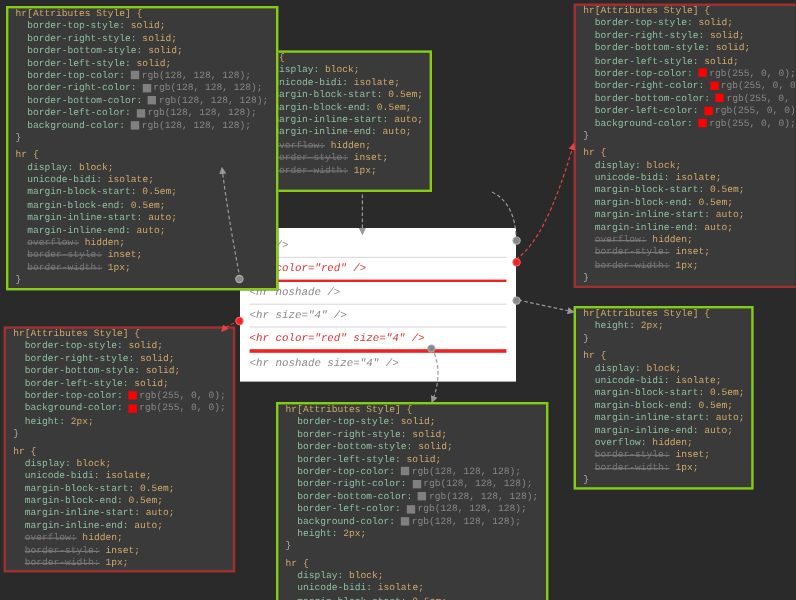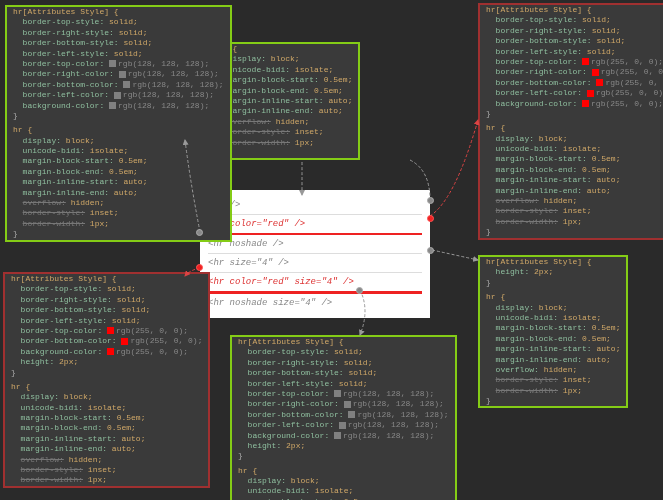--- a/index.html
+++ b/index.html
@@ -159,21 +159,20 @@
   <div class="brace">}</div>
 </div>
 
 <div class="tooltip red-border" style="left:3px; top:272px;">
   <div><span class="sel">hr[Attributes Style] {</span></div>
   <div>&nbsp;&nbsp;<span class="prop">border-top-style:</span> <span class="val">solid;</span></div>
   <div>&nbsp;&nbsp;<span class="prop">border-right-style:</span> <span class="val">solid;</span></div>
   <div>&nbsp;&nbsp;<span class="prop">border-bottom-style:</span> <span class="val">solid;</span></div>
   <div>&nbsp;&nbsp;<span class="prop">border-left-style:</span> <span class="val">solid;</span></div>
   <div>&nbsp;&nbsp;<span class="prop">border-top-color:</span> <span class="swatch sw-red"></span><span class="rgb">rgb(255, 0, 0);</span></div>
-  <div>&nbsp;&nbsp;<span class="prop">border-bottom-color:</span> <span class="swatch sw-red"></span><span class="rgb">rgb(255, 0, 0);</span></div>
   <div>&nbsp;&nbsp;<span class="prop">background-color:</span> <span class="swatch sw-red"></span><span class="rgb">rgb(255, 0, 0);</span></div>
   <div>&nbsp;&nbsp;<span class="prop">height:</span> <span class="val">2px;</span></div>
   <div class="brace">}</div>
   <div style="height:4px"></div>
   <div><span class="sel">hr {</span></div>
   <div>&nbsp;&nbsp;<span class="prop">display:</span> <span class="val">block;</span></div>
   <div>&nbsp;&nbsp;<span class="prop">unicode-bidi:</span> <span class="val">isolate;</span></div>
   <div>&nbsp;&nbsp;<span class="prop">margin-block-start:</span> <span class="val">0.5em;</span></div>
   <div>&nbsp;&nbsp;<span class="prop">margin-block-end:</span> <span class="val">0.5em;</span></div>
   <div>&nbsp;&nbsp;<span class="prop">margin-inline-start:</span> <span class="val">auto;</span></div>

